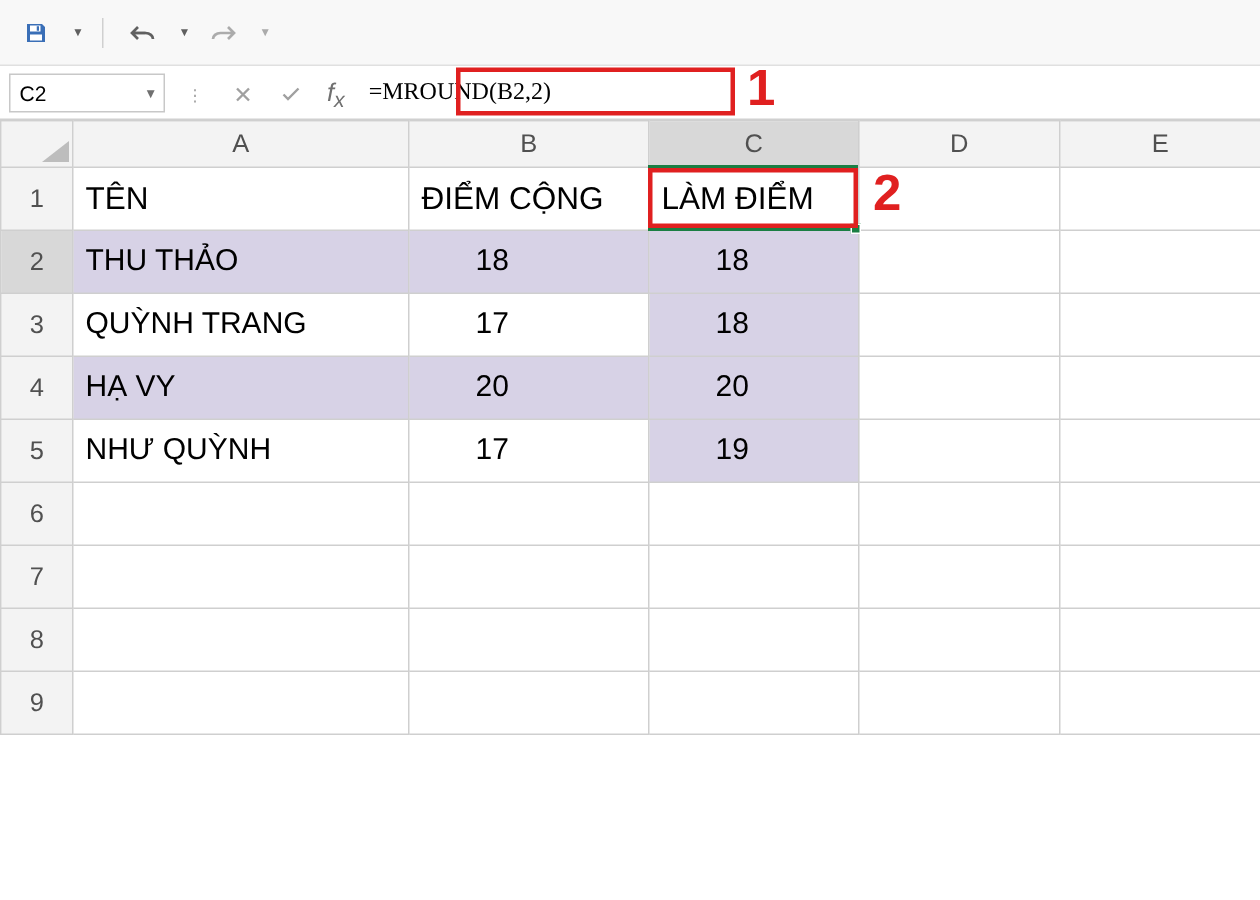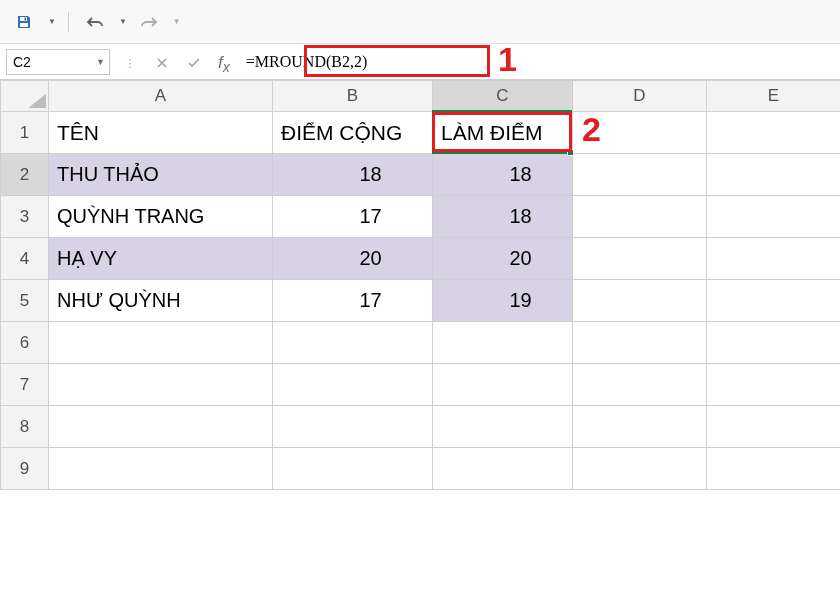--- a/index.html
+++ b/index.html
@@ -24,21 +24,21 @@
   table.sheet { border-collapse: collapse; table-layout: fixed; width: 838px; }
   .sheet th, .sheet td { border: 1px solid #cfcfcf; height: 42px; font-size: 20px; }
   .sheet thead th { background: #f3f3f3; color: #505050; font-weight: 400; height: 30px; font-size: 17px; text-align: center; }
   .sheet thead th:first-child { background: #f3f3f3; width: 48px; }
   .sheet thead th.selcol { background: #d8d8d8; }
   .sheet tbody th { background: #f3f3f3; color: #505050; font-weight: 400; width: 48px; text-align: center; font-size: 17px; }
   .sheet tbody th.selrow { background: #d8d8d8; }
   .sheet td { padding: 0 8px; background: #fff; }
   .sheet td.hdr { font-weight: 400; font-size: 21px; }
   .sheet td.txt { text-align: left; }
-  .sheet td.num { text-align: center; padding-left: 44px; }
+  .sheet td.num { text-align: left; padding-left: 44px; }
   .sheet td.shade { background: #d7d2e6; }
   
   .col-A { width: 224px; }
   .col-B { width: 160px; }
   .col-C { width: 140px; }
   .col-D { width: 134px; }
   .col-E { width: 134px; }
   
   .corner-tri { width: 48px; height: 30px; position: relative; }
   .corner-tri::after { content: ""; position: absolute; right: 3px; bottom: 3px; width: 0; height: 0; border-style: solid; border-width: 0 0 14px 18px; border-color: transparent transparent #bdbdbd transparent; }

